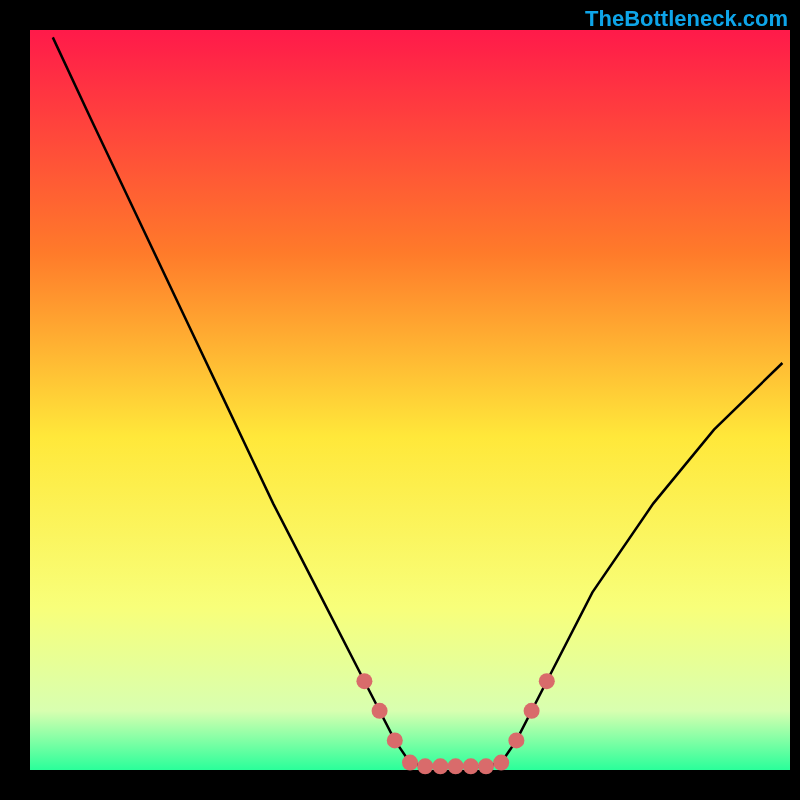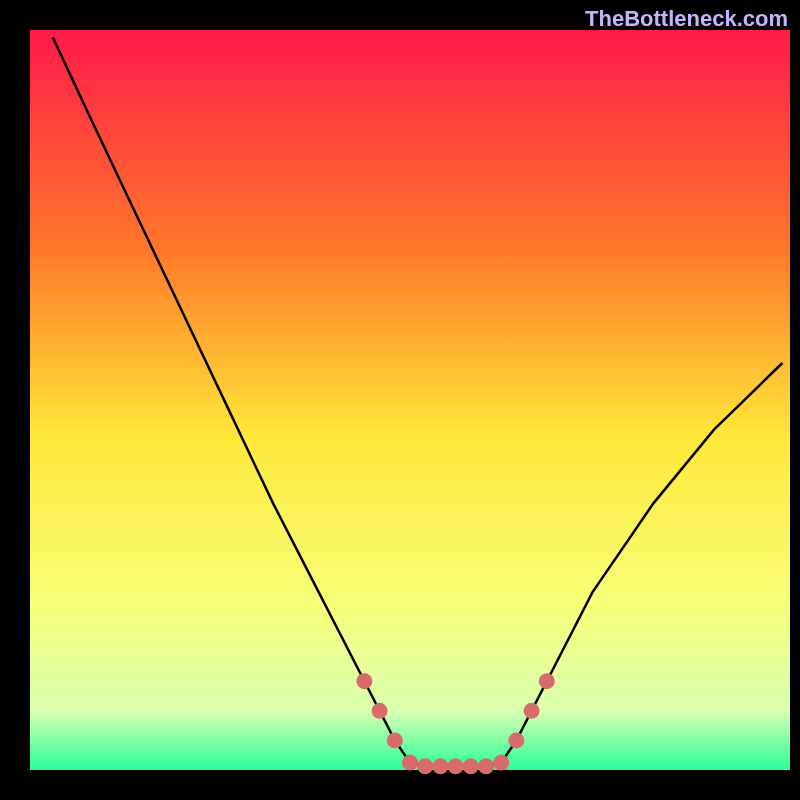--- a/index.html
+++ b/index.html
@@ -15,21 +15,21 @@
     position: absolute;
     top: 0;
     left: 0;
     width: 800px;
     height: 800px;
   }
   .watermark {
     position: absolute;
     top: 6px;
     right: 12px;
-    color: #c4b5fd;
+    color: #0ea5e9;
     font-size: 22px;
     font-weight: bold;
     z-index: 10;
   }
   svg {
     display: block;
   }
 </style>
 </head>
 <body>

